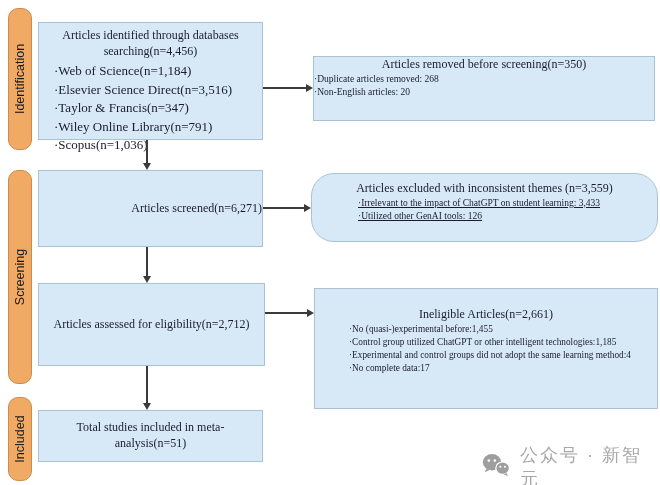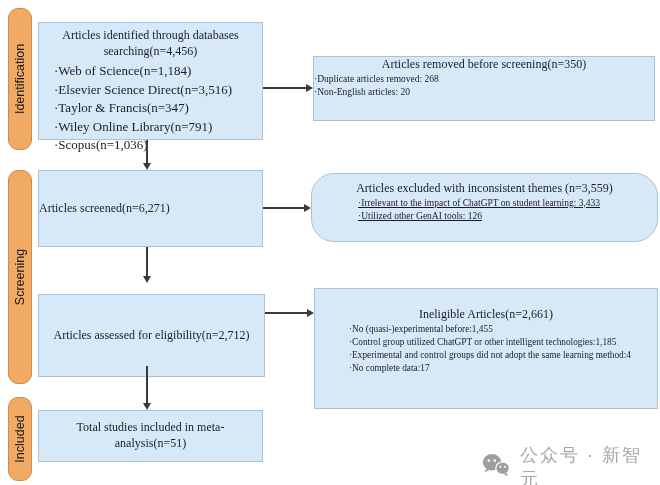--- a/index.html
+++ b/index.html
@@ -31,27 +31,27 @@
   .box-items div { white-space:nowrap; }
 
   #box-identified { left:38px;  top:22px;  width:225px; height:118px; padding-top:5px; }
   #box-identified .box-title { padding:0 12px; }
   #box-identified .box-items { margin:3px 0 0 15px; font-size:13px; }
 
   #box-removed    { left:313px; top:56px;  width:342px; height:65px;  }
   #box-removed .box-items { }
 
   #box-screened   { left:38px;  top:170px; width:225px; height:77px;
-                    display:flex; align-items:center; justify-content:flex-start; }
+                    display:flex; align-items:center; justify-content:flex-end; }
 
   #box-excluded   { left:311px; top:173px; width:347px; height:69px; padding-top:7px;border-radius:23px; }
   #box-excluded .box-items { margin-left:46px;text-decoration:underline; }
 
   #box-assessed   { left:38px;  top:283px; width:227px; height:83px;
-                    display:flex; align-items:center; justify-content:center;margin-top:11px; }
+                    display:flex; align-items:center; justify-content:center; }
 
   #box-ineligible { left:314px; top:288px; width:344px; height:121px; padding-top:18px; }
   #box-ineligible .box-items { margin-left:34px; font-size:9.3px; }
 
   #box-included   { left:38px;  top:410px; width:225px; height:52px;
                     display:flex; align-items:center; justify-content:center; }
   #box-included .box-title { padding:0 14px; }
 
   
   .line-v { position:absolute; width:2px; background:#3a3a3a; }

